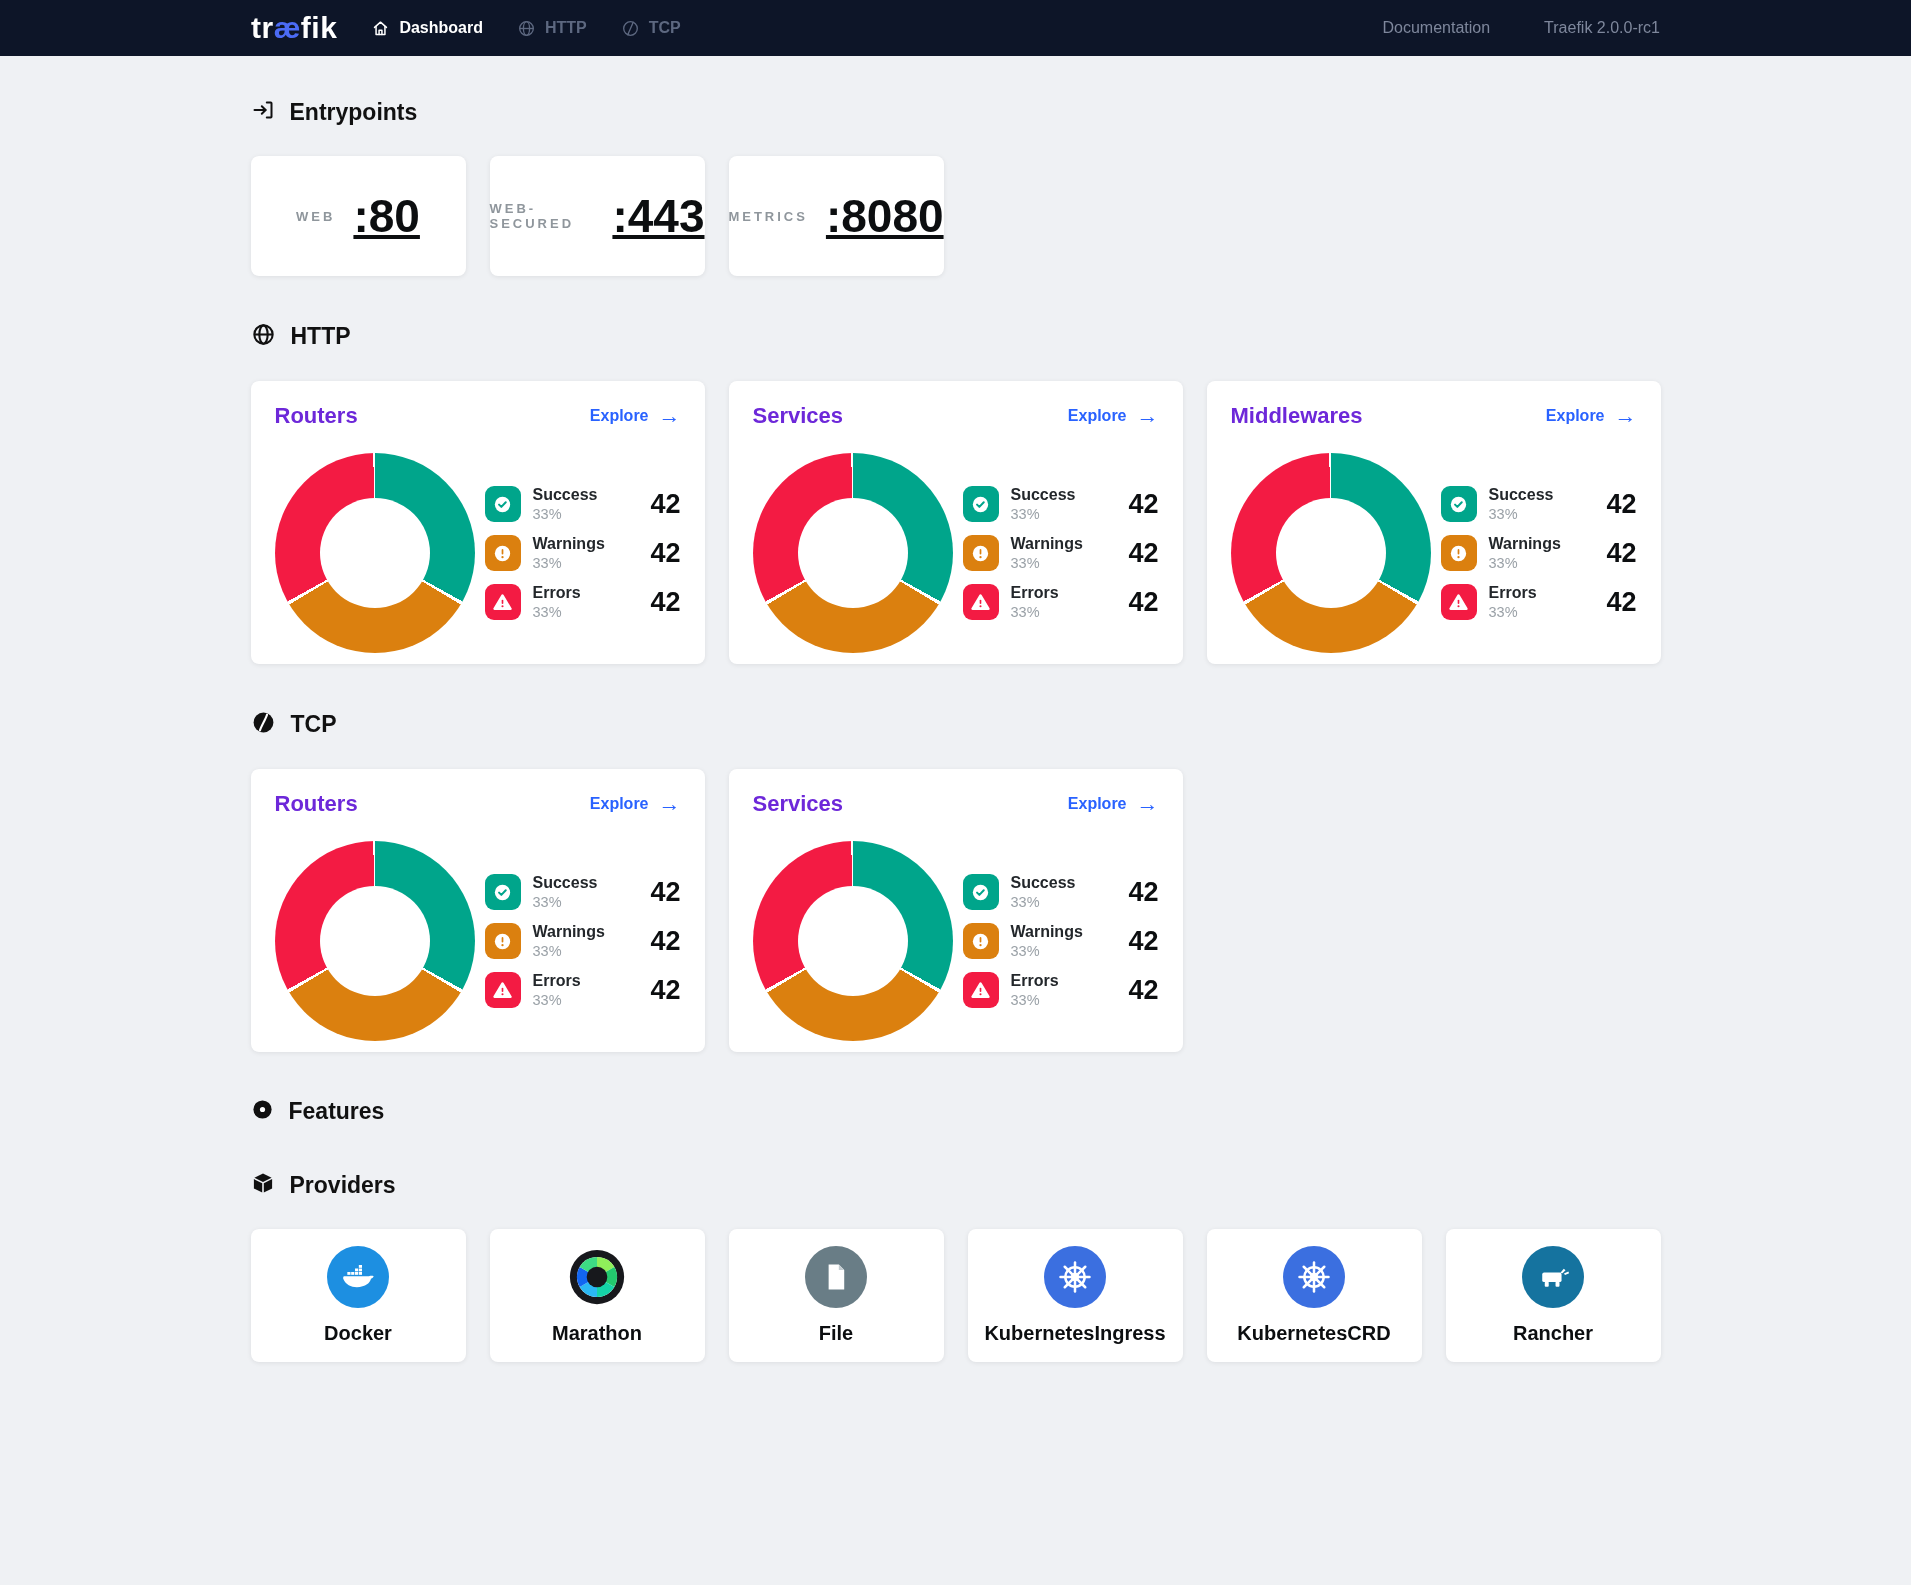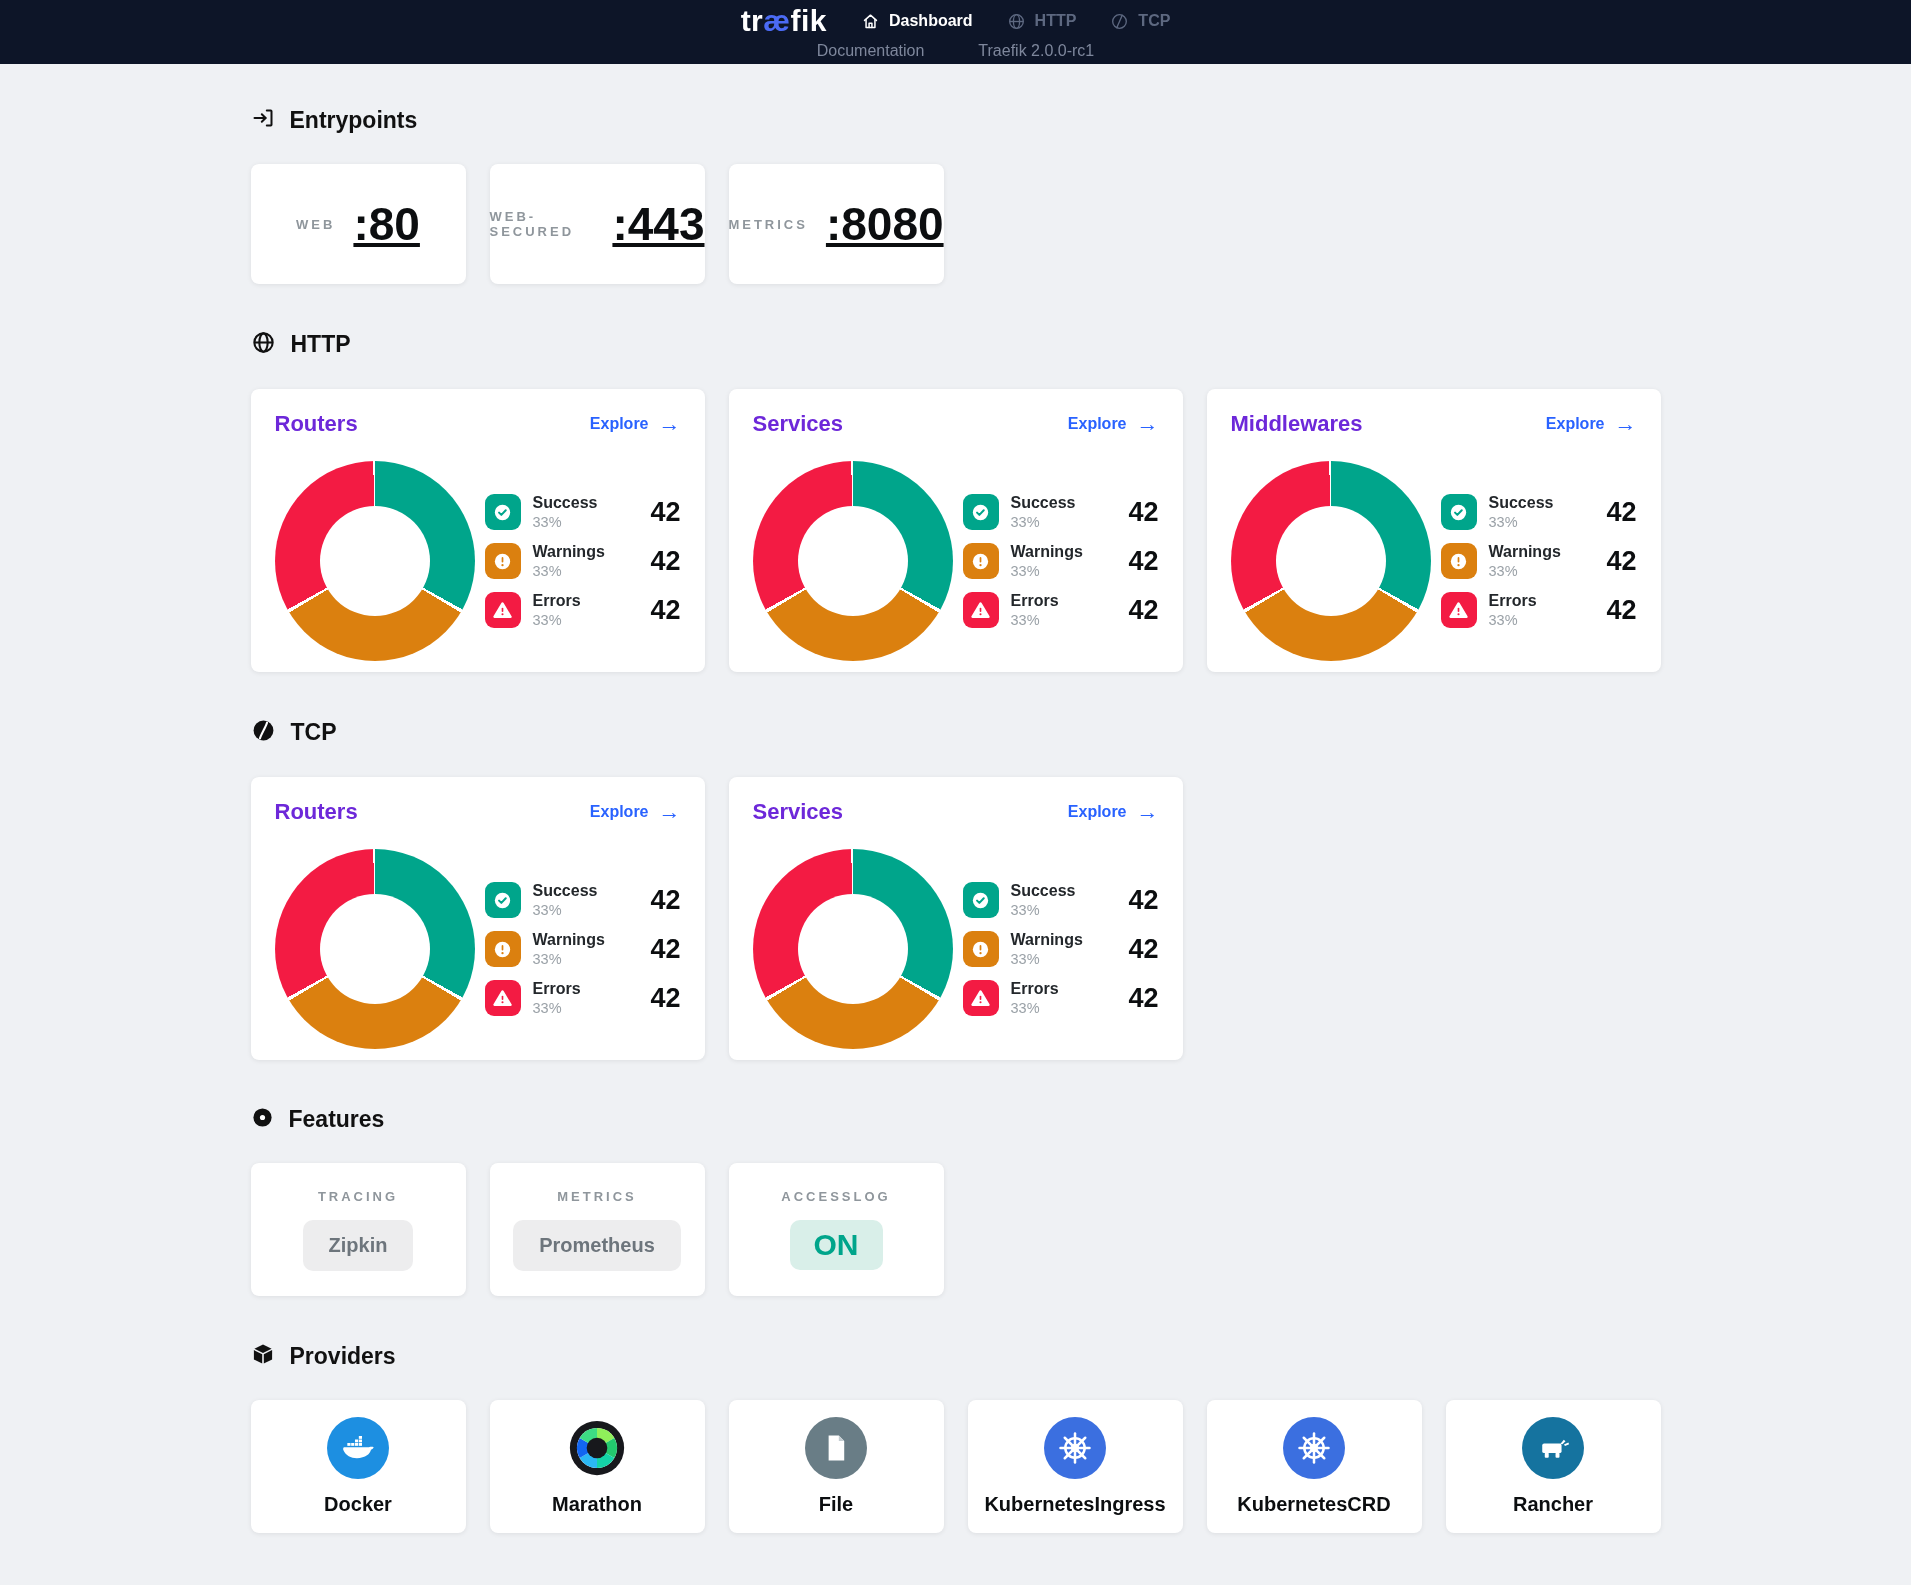--- a/index.html
+++ b/index.html
@@ -4,23 +4,23 @@
 <style>
   html,body{margin:0;padding:0;}
   body{
     width:1911px;min-height:1585px;
     background:var(--page_bg,#eff1f4);
     font-family:"Liberation Sans",sans-serif;
     color:#16191d;
   }
   
   .navbar{
-    height:64px;background:var(--navbar_bg,#0d1528);
+    height:56px;background:var(--navbar_bg,#0d1528);
     display:flex;align-items:center;justify-content:space-between;
-    padding:4px 251px;box-sizing:border-box;flex-direction:column;
+    padding:4px 251px;box-sizing:border-box;
   }
   .nav-left{display:flex;align-items:center;gap:34px;}
   .logo{font-size:30px;font-weight:700;color:#fff;letter-spacing:.5px;cursor:pointer;}
   .logo .ae{color:var(--logo_ae,#4b6bf5);}
   .nav-item{display:flex;align-items:center;gap:9px;color:#5d6880;font-size:16px;font-weight:700;cursor:pointer;}
   .nav-item.active{color:#fff;}
   .nav-item svg{display:block;}
   .nav-right{display:flex;align-items:center;gap:54px;color:#7e879c;font-size:16px;}
   .nav-right .doc{cursor:pointer;}
   
@@ -448,34 +448,20 @@
 
   <div class="section-head">
     <span class="sec-icon">
       <svg width="23" height="23" viewBox="0 0 24 24">
           <circle cx="12" cy="12" r="9.5" fill="#111"></circle>
           <circle cx="12" cy="12" r="2.7" fill="#fff"></circle>
         </svg>
     </span>
     <span class="section-title">Features</span>
   </div>
-  <div class="row">
-    <div class="card feature-card">
-      <span class="mini-label">TRACING</span>
-      <span class="pill">Zipkin</span>
-    </div>
-    <div class="card feature-card">
-      <span class="mini-label">METRICS</span>
-      <span class="pill">Prometheus</span>
-    </div>
-    <div class="card feature-card">
-      <span class="mini-label">ACCESSLOG</span>
-      <span class="pill on">ON</span>
-    </div>
-  </div>
 
   <div class="section-head">
     <span class="sec-icon">
       <svg width="24" height="24" viewBox="0 0 24 24" fill="#111">
           <path d="M12 2.4l8.6 4.3L12 11 3.4 6.7z"></path>
           <path d="M2.9 8.1l8.3 4.1v9.4L2.9 17.4z"></path>
           <path d="M21.1 8.1l-8.3 4.1v9.4l8.3-4.2z"></path>
         </svg>
     </span>
     <span class="section-title">Providers</span>

